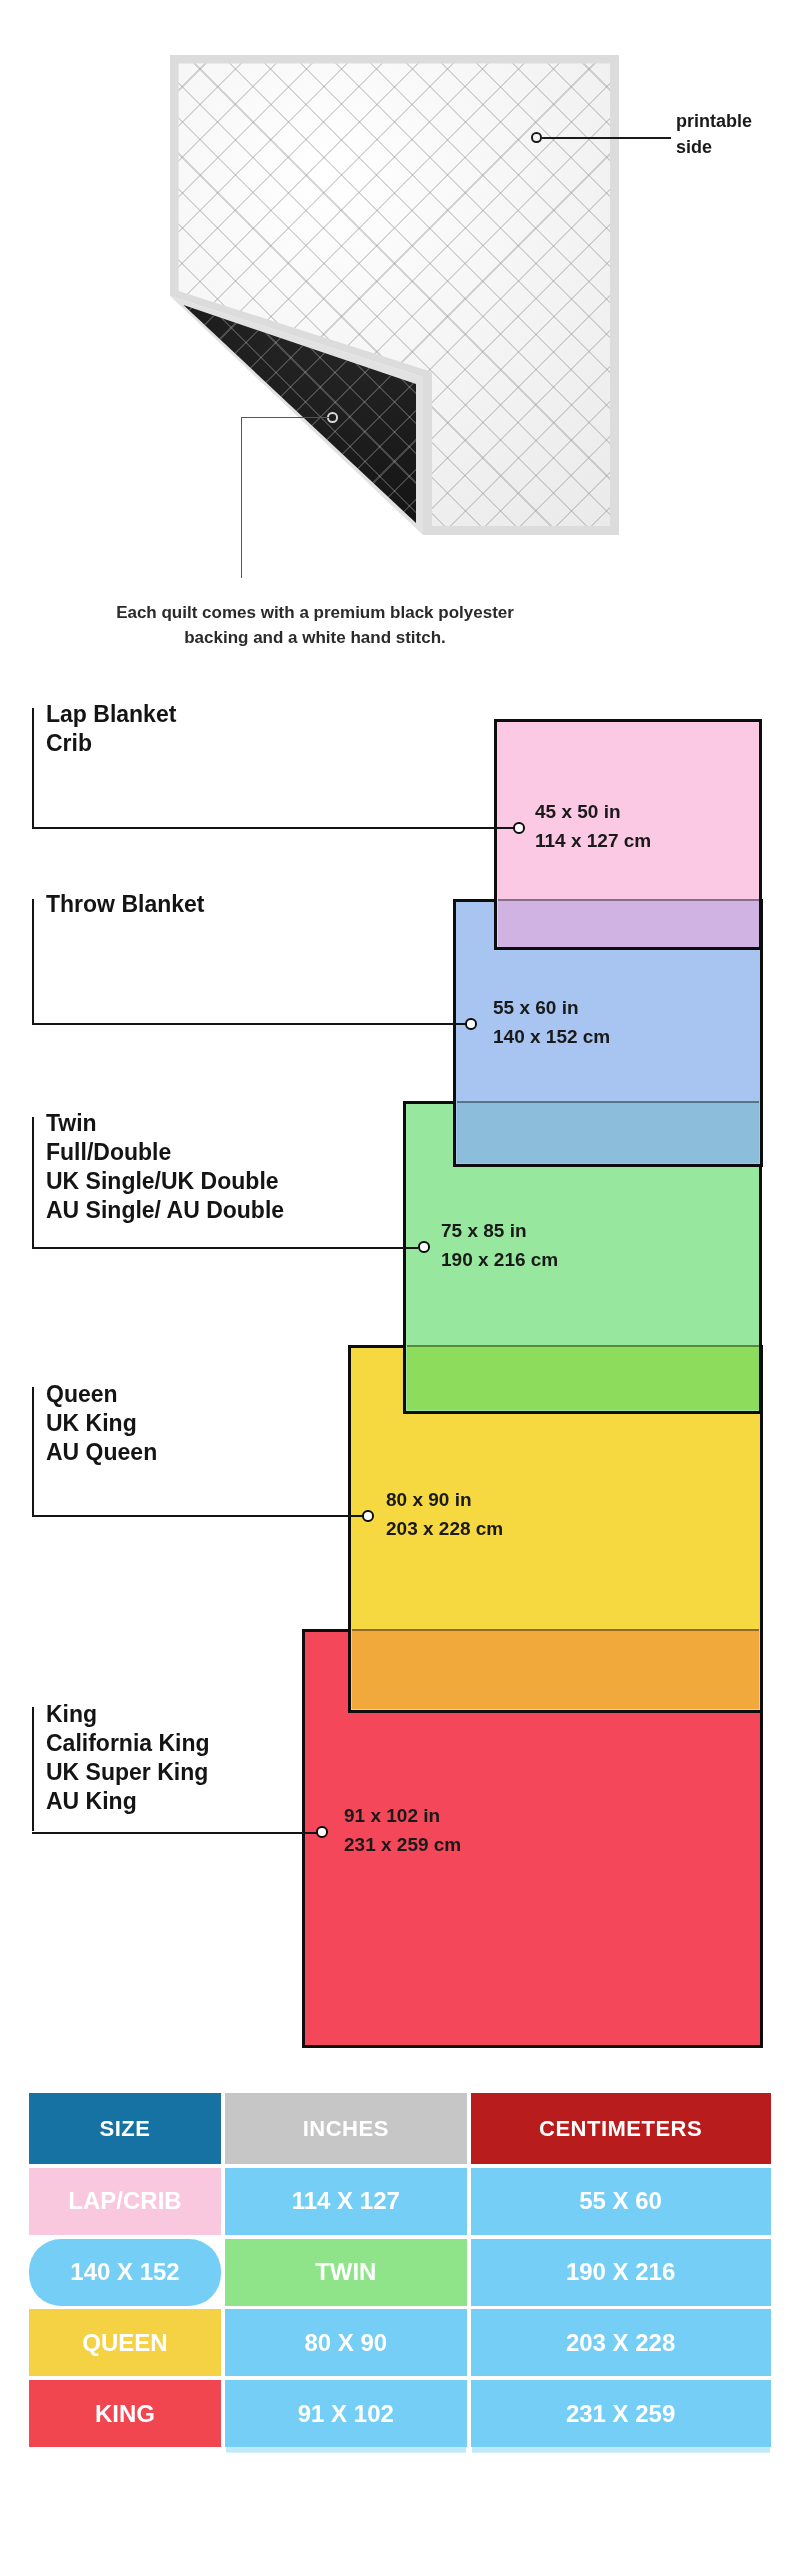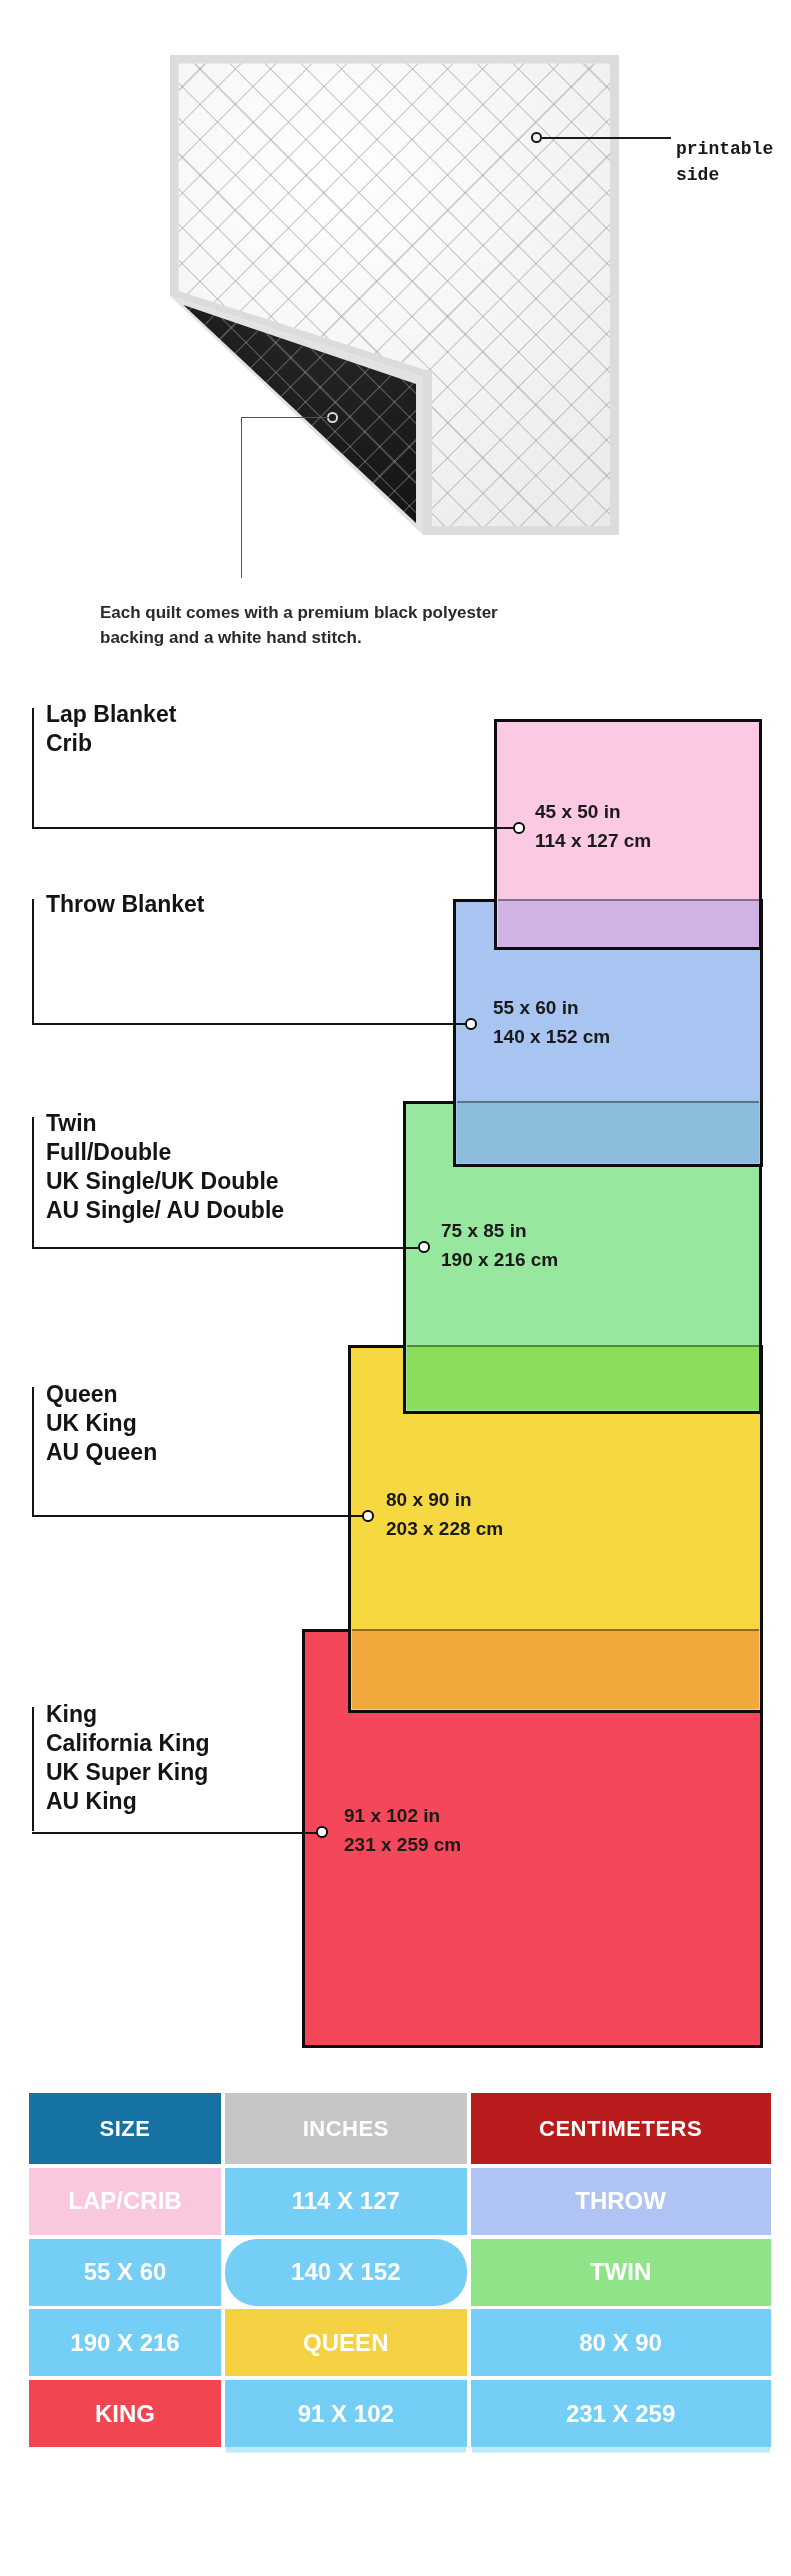--- a/index.html
+++ b/index.html
@@ -21,21 +21,21 @@
   .quilt-flap{position:absolute;left:0;top:0;width:449px;height:480px;
     clip-path:polygon(13.4px 250px,246px 329px,246px 468px);
     background:
       repeating-linear-gradient(45deg, rgba(255,255,255,.20) 0 1.5px, rgba(0,0,0,0) 1.5px 21px),
       repeating-linear-gradient(-45deg, rgba(255,255,255,.20) 0 1.5px, rgba(0,0,0,0) 1.5px 21px),
       radial-gradient(circle at 40% 45%, #2b2b2b 0%, #141414 70%);}
 
   .ann-circle{position:absolute;width:10.5px;height:10.5px;border-radius:50%;background:transparent;box-sizing:border-box;}
   .ann-line{position:absolute;background:#1a1a1a;}
   .fig-label{position:absolute;font-size:18px;line-height:26px;font-weight:bold;color:#1a1a1a;}
-  .fig-caption{position:absolute;left:100px;top:583px;width:430px;font-size:17px;line-height:25px;font-weight:bold;color:#2a2a2a;}
+  .fig-caption{position:absolute;left:100px;top:583px;width:430px;font-size:17px;line-height:25px;font-weight:bold;color:#2a2a2a;text-align:center;}
 
   
   .size-rect{position:absolute;box-sizing:border-box;border:3.8px solid #0d0d0d;}
   .overlap-band{position:absolute;box-sizing:border-box;border-top:2.9px solid rgba(0,0,0,.38);}
   .diag-label{position:absolute;font-size:23px;line-height:29px;font-weight:bold;color:#141414;white-space:nowrap;}
   .diag-dims{position:absolute;font-size:19px;line-height:29px;font-weight:bold;color:#1a1a1a;white-space:nowrap;z-index:9;}
   .leader-v{position:absolute;width:2.4px;background:#141414;z-index:8;}
   .leader-h{position:absolute;height:2.4px;background:#141414;z-index:8;}
   .leader-dot{position:absolute;width:11.5px;height:11.5px;border:2.9px solid #0d0d0d;border-radius:50%;background:#ffffff;box-sizing:border-box;z-index:9;}
 
@@ -54,21 +54,21 @@
 
   <div class="quilt-wrap">
     <div class="quilt-white-bind"></div>
     <div class="quilt-white"></div>
     <div class="quilt-flap-bind"></div>
     <div class="quilt-flap"></div>
   </div>
 
   <div class="ann-circle" style="left:531px;top:132px;border:2.9px solid #1a1a1a;"></div>
   <div class="ann-line" style="left:542px;top:137px;width:129px;height:1.9px;"></div>
-  <div class="fig-label" style="left:676px;top:136px;width:105px;font-family:Liberation Mono, monospace;">printable side</div>
+  <div class="fig-label" style="left:676px;top:108px;width:105px;">printable side</div>
 
   <div class="ann-circle" style="left:327px;top:412px;border:2.9px solid #d8d8d8;"></div>
   <div class="ann-line" style="left:241px;top:417px;width:88px;height:1.4px;background:#555;"></div>
   <div class="ann-line" style="left:241px;top:417px;width:1.4px;height:161px;background:#555;"></div>
   <p class="fig-caption">Each quilt comes with a premium black polyester backing and a white hand stitch.</p>
 
   <div id="diagram">
       <div class="size-rect" style="left: 494px; top: 719px; width: 268px; height: 231px; background: rgb(251, 201, 227); z-index: 5;"></div>
       <div class="diag-label" style="left: 46px; top: 700px;">
         <div>Lap Blanket</div>
@@ -138,26 +138,26 @@
       <div class="overlap-band" style="left: 407px; top: 1345px; width: 352px; height: 65px; background: rgb(142, 220, 91); z-index: 6;"></div>
       <div class="overlap-band" style="left: 352px; top: 1629px; width: 407px; height: 80px; background: rgb(241, 169, 60); z-index: 6;"></div>
     </div>
 
   <div class="size-table" id="size-table">
       <div class="cell head" style="background: rgb(21, 114, 162);">SIZE</div>
       <div class="cell head" style="background: rgb(198, 198, 198);">INCHES</div>
       <div class="cell head" style="background: #b91c1c;">CENTIMETERS</div>
       <div class="cell data" style="background: rgb(249, 200, 223);">LAP/CRIB</div>
       <div class="cell data" style="background: rgb(116, 206, 246);">114 X 127</div>
-      <div class="cell data" style="background: rgb(175, 196, 244);">THROW</div>
       <div class="cell data" style="background: rgb(116, 206, 246);">55 X 60</div>
       <div class="cell data" style="background: rgb(116, 206, 246); border-radius: 32px;">140 X 152</div>
       <div class="cell data" style="background: rgb(143, 228, 137);">TWIN</div>
       <div class="cell data" style="background: rgb(116, 206, 246);">190 X 216</div>
       <div class="cell data" style="background: rgb(244, 210, 67);">QUEEN</div>
       <div class="cell data" style="background: rgb(116, 206, 246);">80 X 90</div>
+      <div class="cell data" style="background: rgb(116, 206, 246);">203 X 228</div>
       <div class="cell data" style="background: rgb(241, 70, 79);">KING</div>
       <div class="cell data shadow" style="background: rgb(116, 206, 246); text-align: center;">91 X 102</div>
       <div class="cell data shadow" style="background: rgb(116, 206, 246);">231 X 259</div>
     </div>
 
 </div>
 
 
 </body></html>

